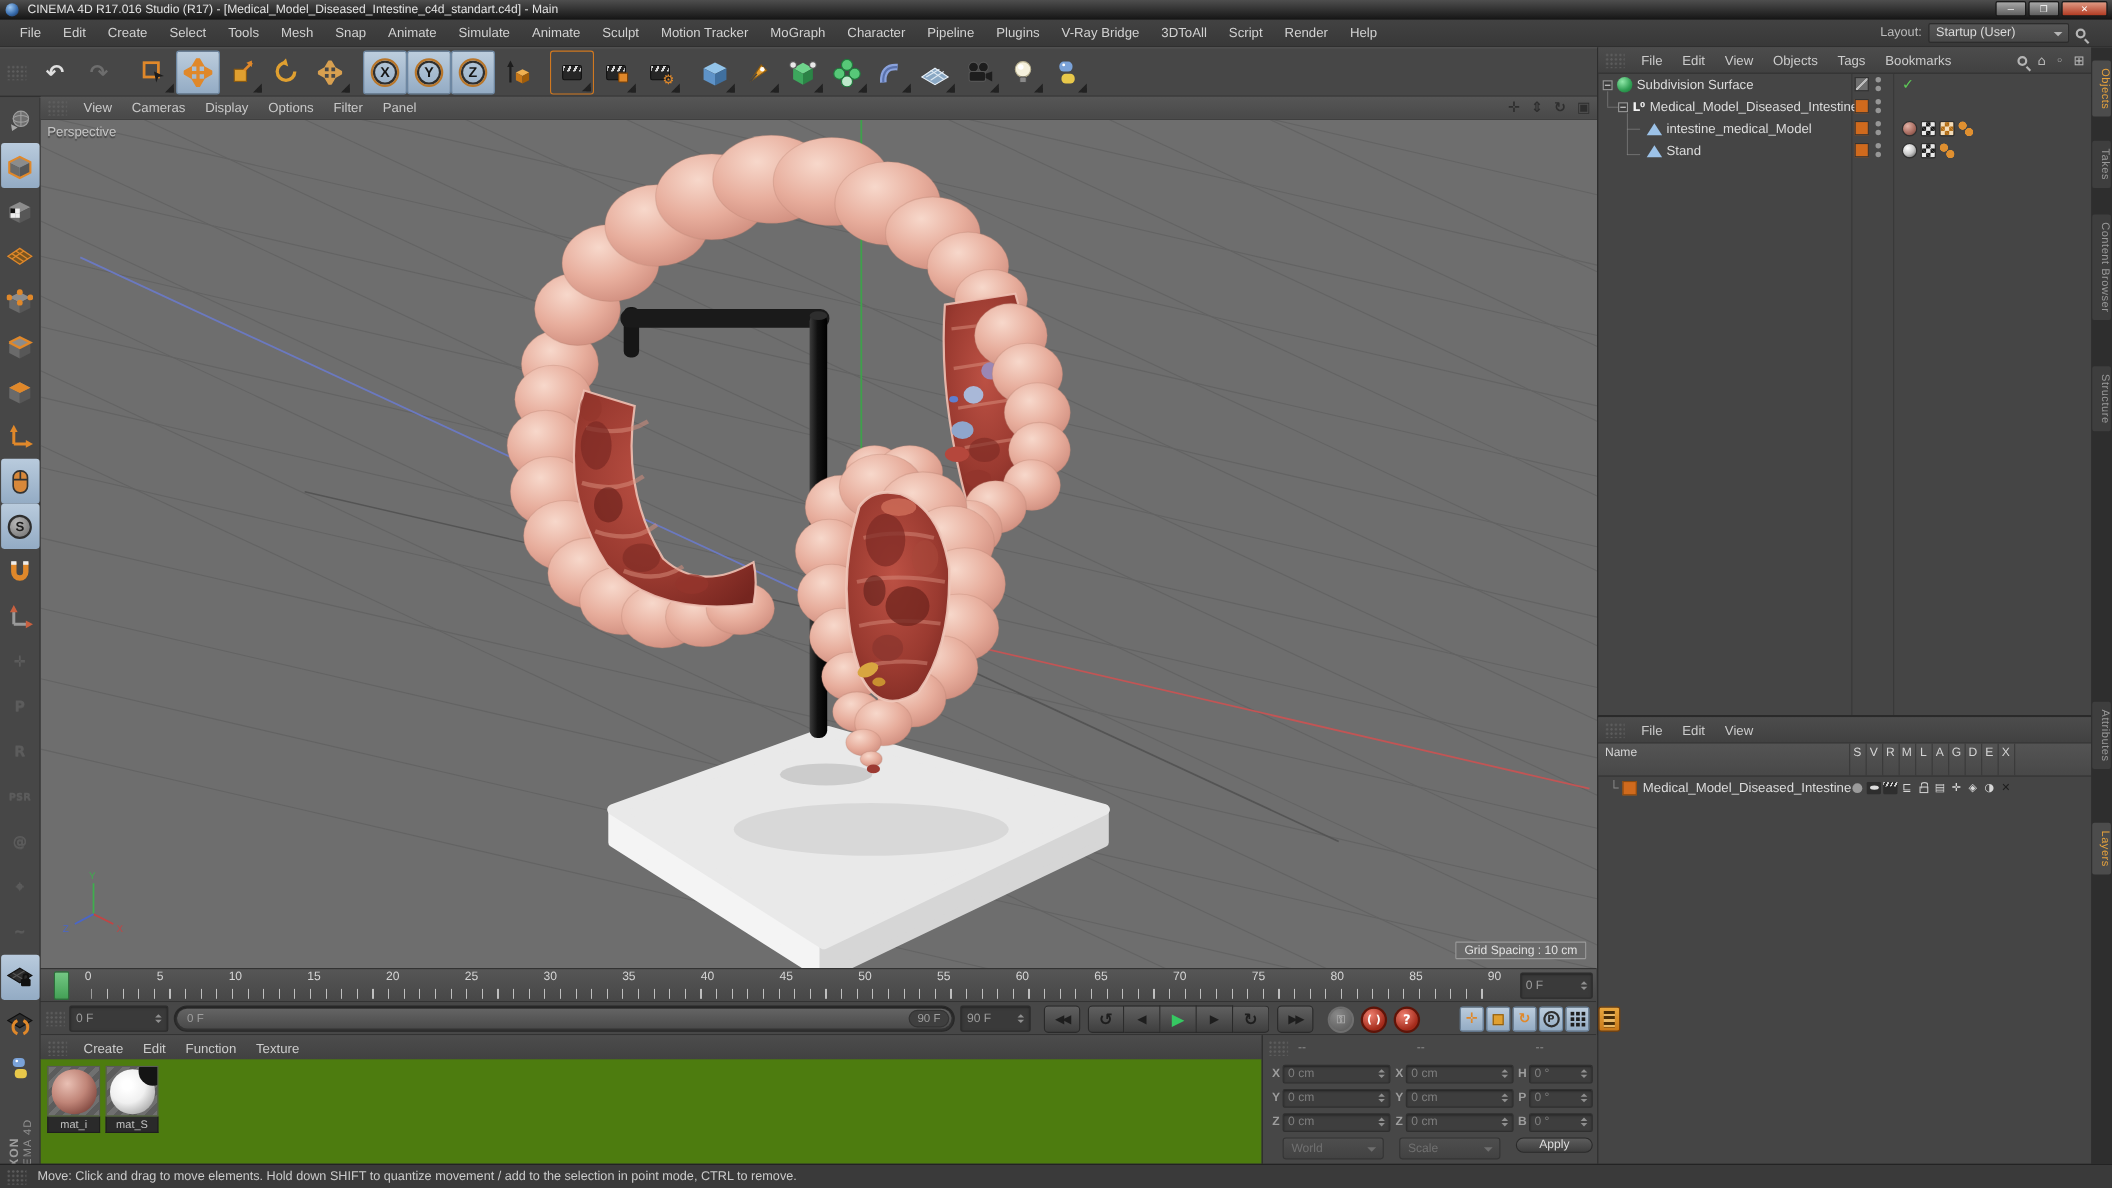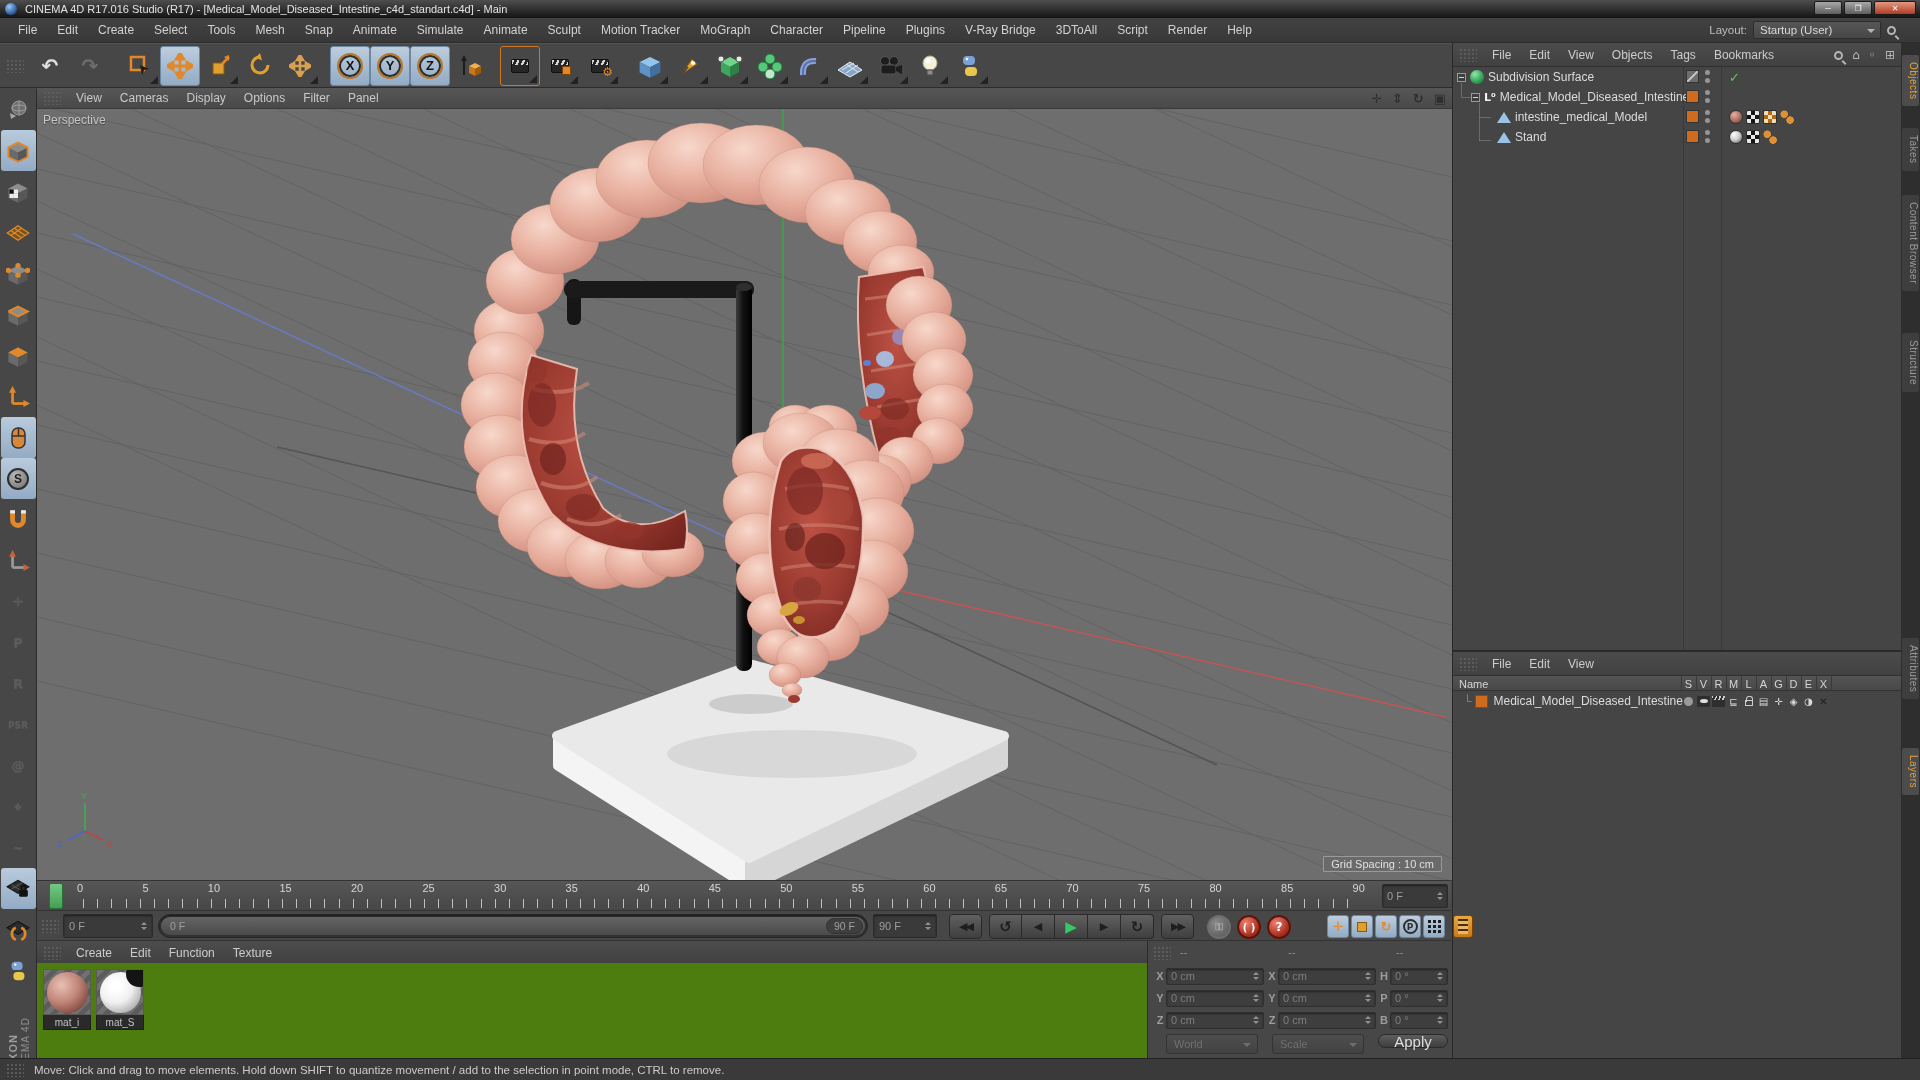--- a/index.html
+++ b/index.html
@@ -75,21 +75,21 @@
   .tag.sph{border-radius:50%}
   .tag.sph.g{background:radial-gradient(circle at 35% 30%,#fff,#c9c9c9 50%,#4a4a4a)}
   .tag.sph.r{background:radial-gradient(circle at 35% 30%,#e3b2a6,#b07468 50%,#6e3c33)}
   .tag.chk{background:linear-gradient(45deg,#161616 25%,transparent 25%,transparent 75%,#161616 75%),linear-gradient(45deg,#161616 25%,#e8e8e8 25%,#e8e8e8 75%,#161616 75%);background-size:8px 8px;background-position:0 0,4px 4px}
   .tag.ochk{background:linear-gradient(45deg,#b06a10 25%,transparent 25%,transparent 75%,#b06a10 75%),linear-gradient(45deg,#b06a10 25%,#f4ddba 25%,#f4ddba 75%,#b06a10 75%);background-size:8px 8px;background-position:0 0,4px 4px}
   .tag.odots{border:none;background:radial-gradient(circle at 30% 30%,#e09030 3.5px,transparent 4px),radial-gradient(circle at 72% 72%,#e09030 3.5px,transparent 4px)}
   .gcheck{color:#5ecb57;font-weight:bold;font-size:13px;font-family:"DejaVu Sans",sans-serif}
   .tline{position:absolute;background:#8a8a8a;opacity:.55}
   
   .lp{left:1452px;top:650px;width:449px;height:408px;background:#454545;border-left:1px solid #282828;border-top:2px solid #2a2a2a}
-  .lphead{position:relative;height:15px;background:linear-gradient(#545454,#484848);border-bottom:1px solid #333;font-size:11px;color:#d5d5d5}
+  .lphead{position:relative;height:30px;background:linear-gradient(#545454,#484848);border-bottom:1px solid #333;font-size:11px;color:#d5d5d5}
   .lphead .nm{position:absolute;left:6px;top:2px}
   .colletter{position:absolute;top:2px;width:15px;text-align:center}
   .colsep{position:absolute;top:0;bottom:0;width:1px;background:#3a3a3a}
   .lprow{position:relative;height:20px;display:flex;align-items:center;font-size:12px;color:#dcdcdc}
   .lcell{position:absolute;top:3px;width:15px;height:14px;display:flex;align-items:center;justify-content:center;font-family:"DejaVu Sans",sans-serif;font-size:10px;color:#d8d8d8}
   .eyebox{width:13px;height:11px;background:#2e2e2e;border-radius:1px;display:flex;align-items:center;justify-content:center}
   .eye{width:8px;height:4px;background:#ddd;border-radius:50%}
   .clapmini{width:13px;height:11px;background:#2e2e2e;border-radius:1px;position:relative}
   .clapmini::before{content:"";position:absolute;left:0;top:0;width:100%;height:4px;background:repeating-linear-gradient(115deg,#cfcfcf 0 1.5px,#2e2e2e 1.5px 3.5px)}
   .lockg{width:8px;height:6px;border:1px solid #ccc;position:relative;margin-top:4px}
@@ -137,21 +137,21 @@
   .matlabel{height:15px;background:#2a2a2a;border:1px solid #1e1e1e;border-top:none;font-size:10px;color:#c2c2c2;display:flex;align-items:center;justify-content:center;white-space:nowrap;overflow:hidden}
   
   .coords{left:1147px;top:941px;width:305px;height:117px;background:#474747;border-left:1px solid #2a2a2a}
   .chead{height:22px;display:flex;align-items:center;font-size:11px;color:#8f8f8f}
   .chead span{position:absolute}
   .crow{position:absolute;height:18px;display:flex;align-items:center;font-size:11px}
   .clab{width:12px;color:#9d9d9d;font-weight:bold;text-align:center}
   .cfield{height:17px;background:#3e3e3e;border:1px solid #2f2f2f;border-radius:2px;box-shadow:inset 0 1px 2px rgba(0,0,0,.45);display:flex;align-items:center;padding:0 4px;color:#7e7e7e;flex:1}
   .ddn{position:absolute;height:20px;background:linear-gradient(#4e4e4e,#424242);border:1px solid #343434;border-radius:3px;display:flex;align-items:center;padding:0 7px;font-size:11px;color:#707070}
   .ddn .arr{position:absolute;right:6px;top:8px;border:4px solid transparent;border-top-color:#6e6e6e}
-  .applybtn{position:absolute;height:14px;background:linear-gradient(#5d5d5d,#3e3e3e);border:1px solid #2a2a2a;border-radius:10px;display:flex;align-items:center;justify-content:center;font-size:15px;color:#dedede}
+  .applybtn{position:absolute;height:14px;background:linear-gradient(#5d5d5d,#3e3e3e);border:1px solid #2a2a2a;border-radius:10px;display:flex;align-items:center;justify-content:center;font-size:11px;color:#dedede}
   
   .status{left:0;top:1058px;width:1920px;height:22px;background:#3a3a3a;border-top:1px solid #222;display:flex;align-items:center;font-size:11.5px;color:#cbcbcb}
   svg text{font-family:"Liberation Sans",sans-serif}
   .icn{display:block}
   .cube{--t:#8c8c8c;--l:#6a6a6a;--r:#575757}
   .cube.blue{--t:#93c4ea;--l:#5e93c8;--r:#40709f}
   .cube.green{--t:#6fd48c;--l:#3da75d;--r:#2b8446}
 </style>
 </head>
 <body>

